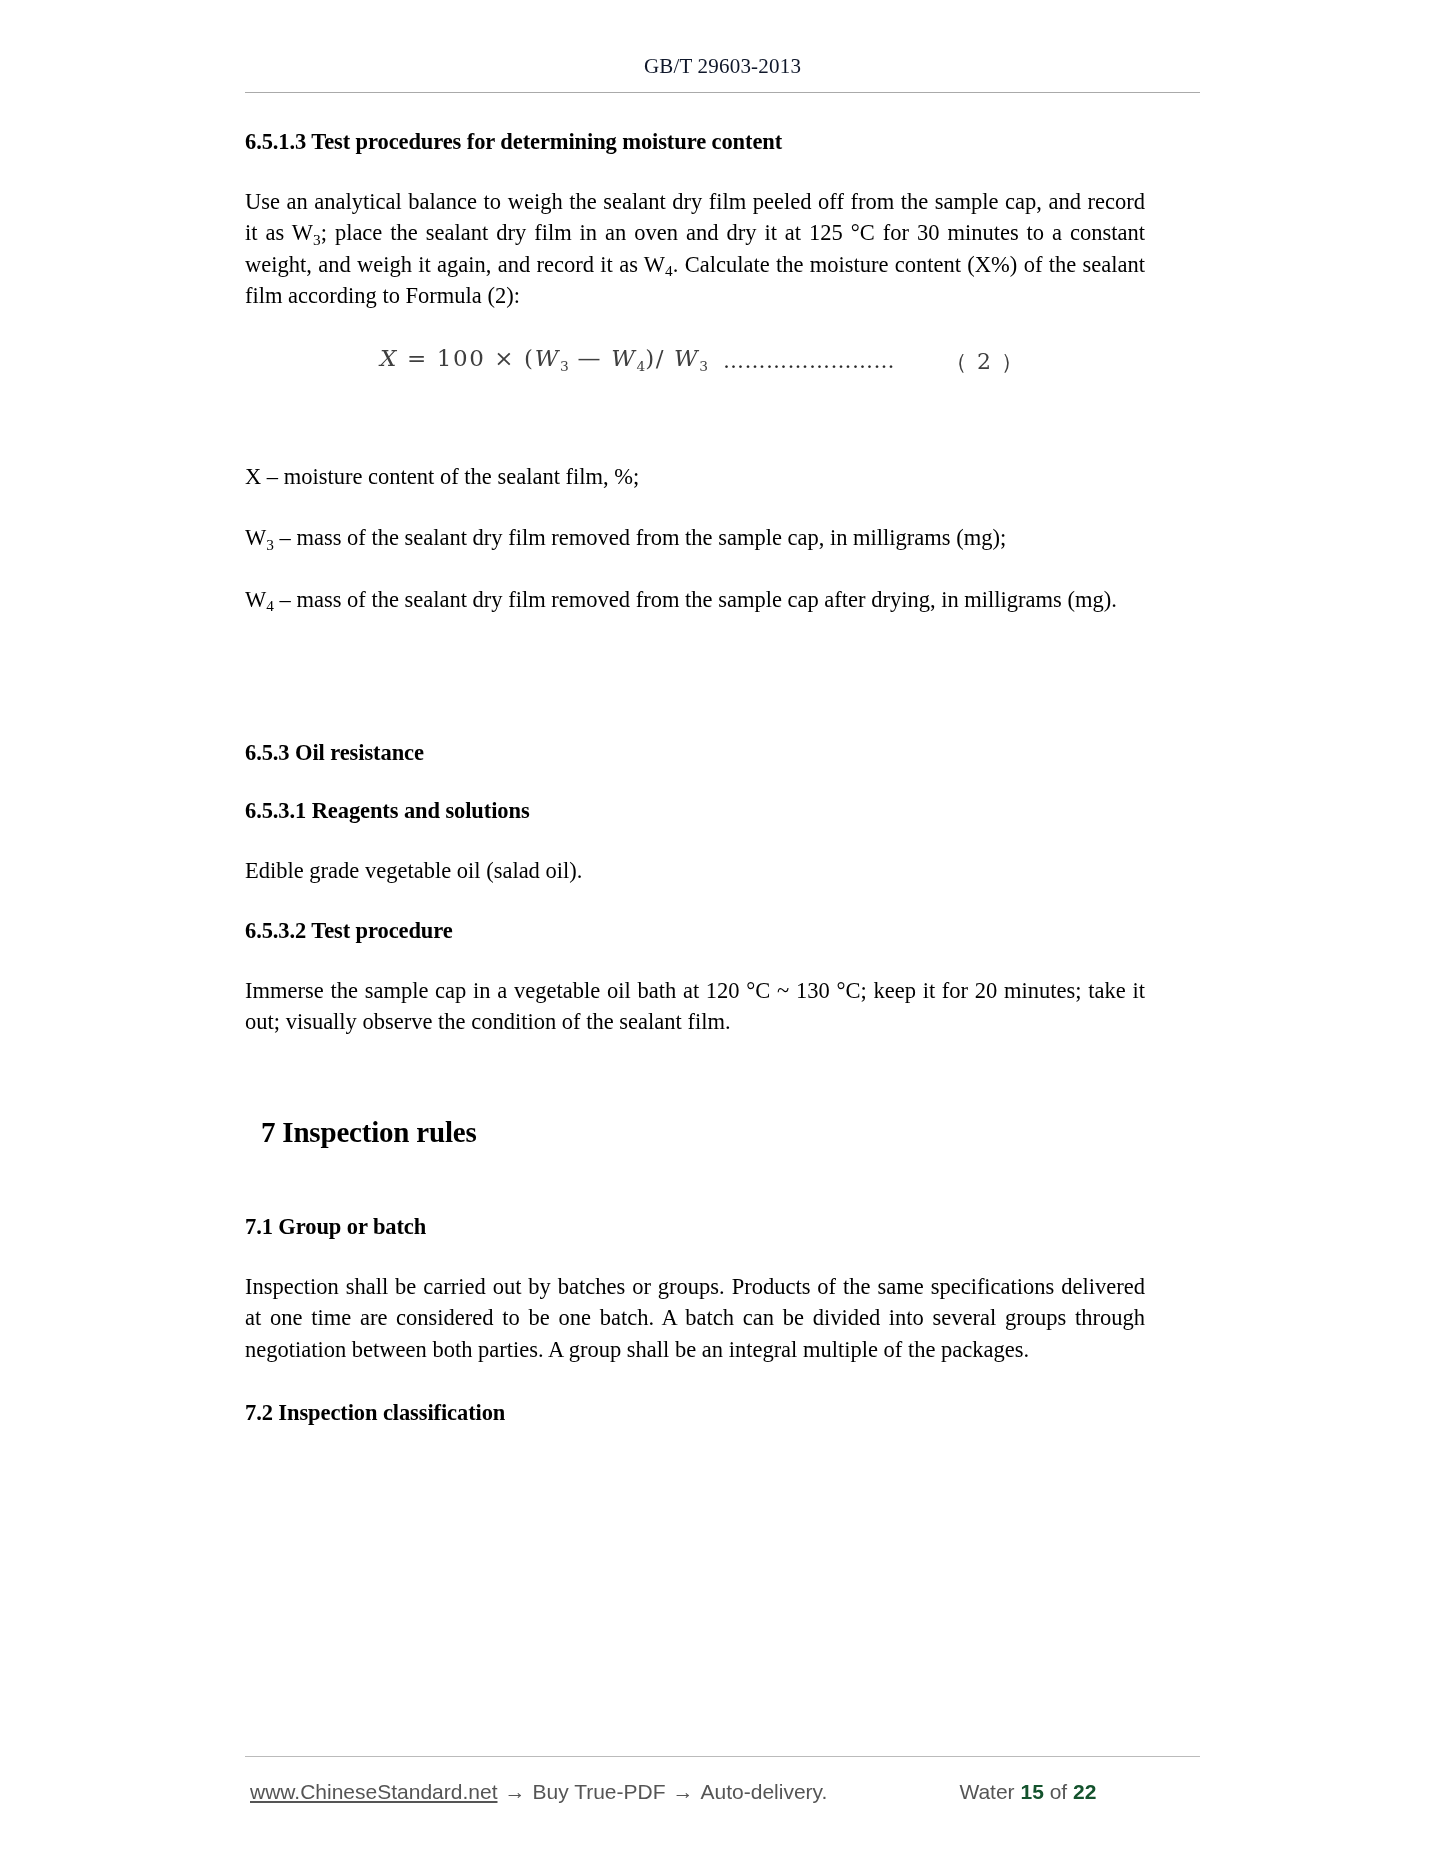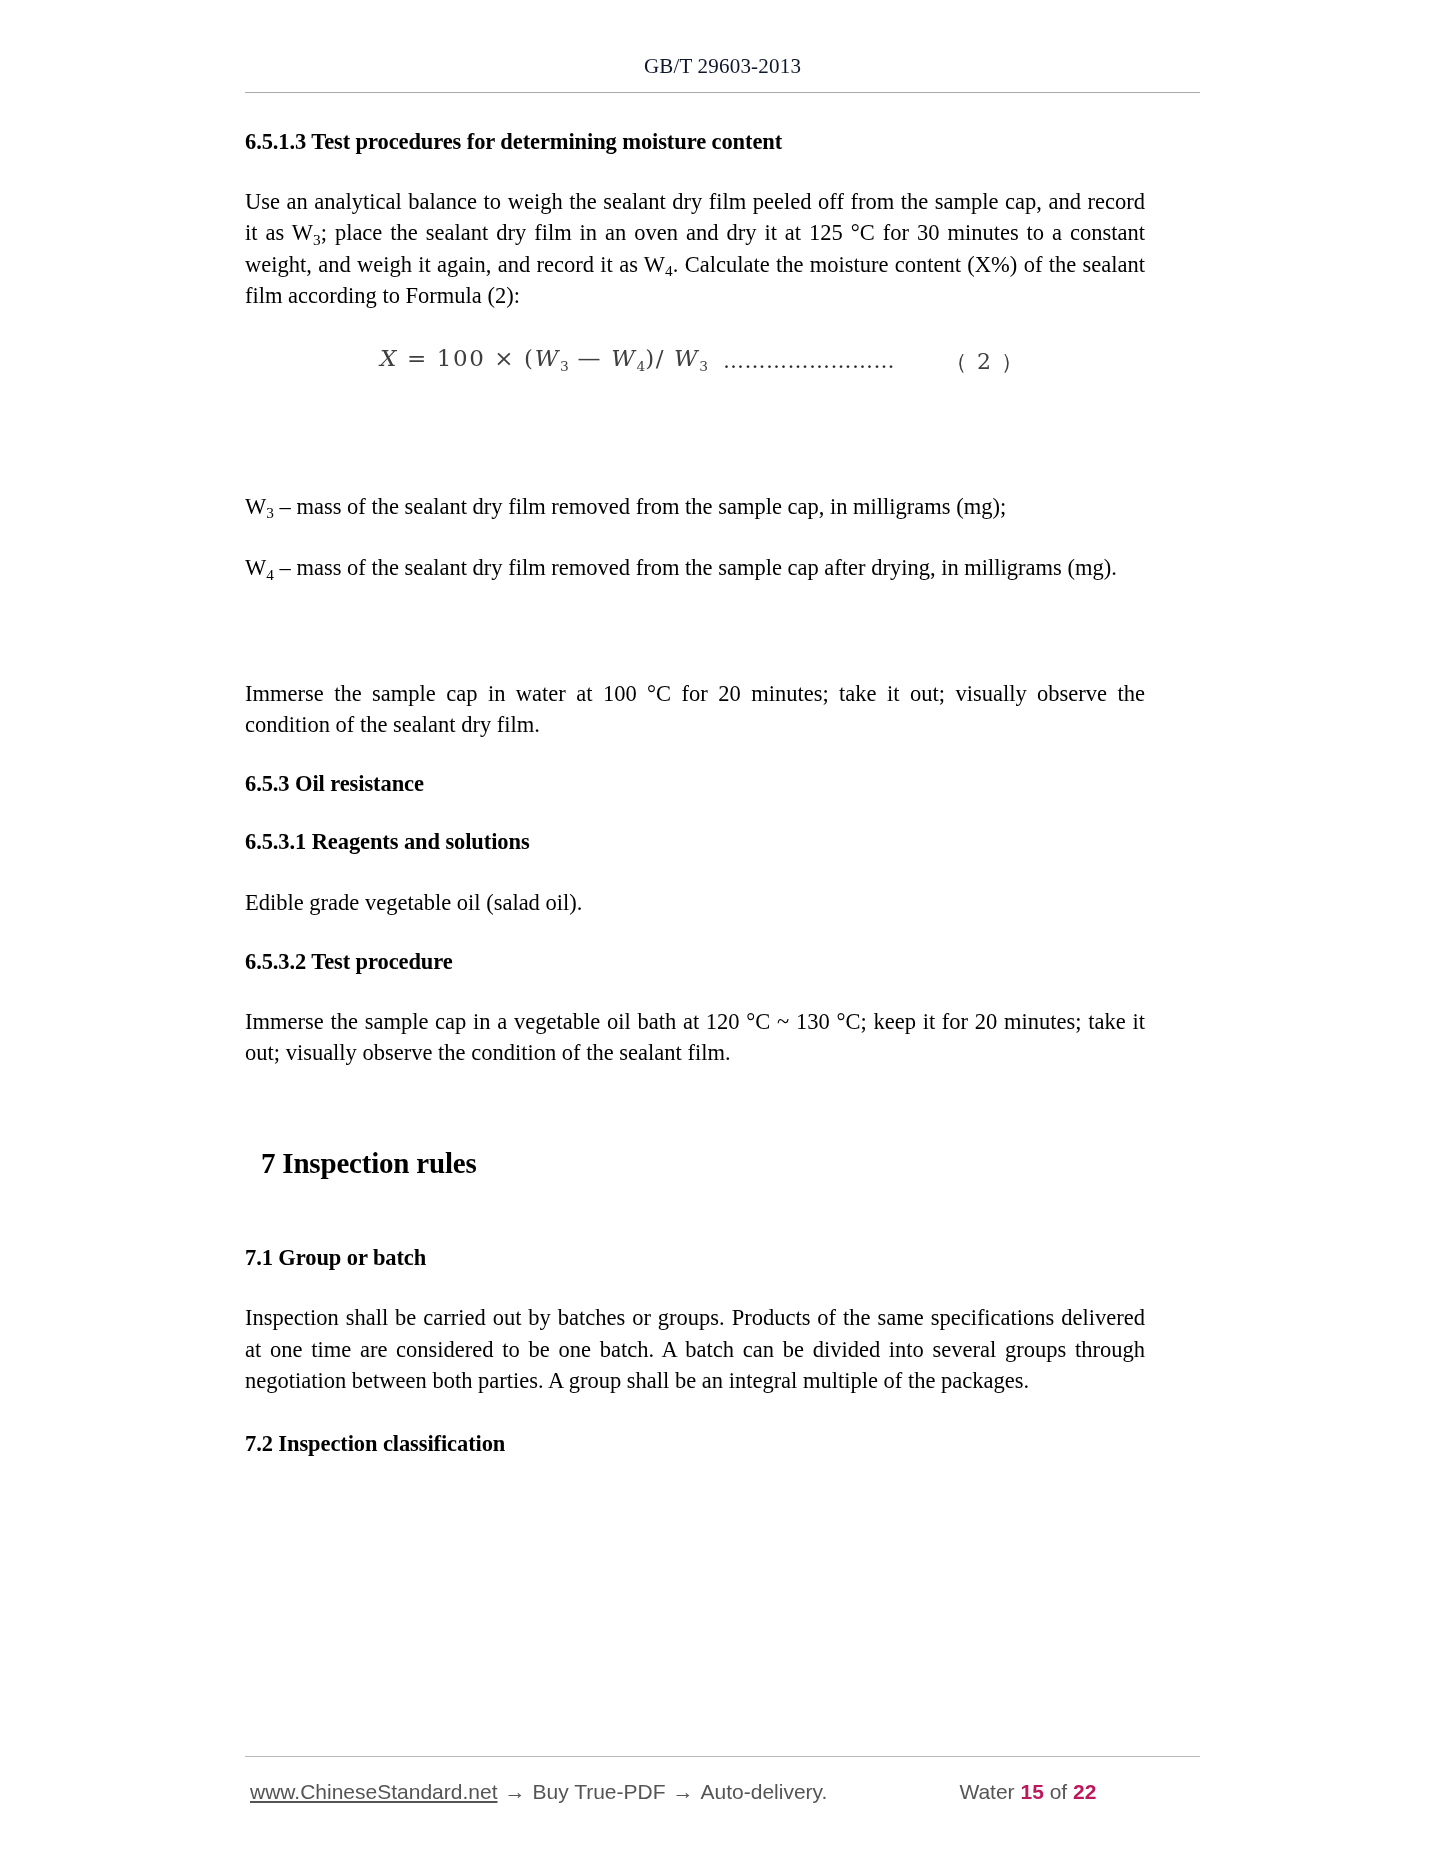--- a/index.html
+++ b/index.html
@@ -172,21 +172,21 @@
     margin: 0 7px;
     font-size: 21px;
   }
   .footer-right {
     margin-left: 132px;
     white-space: nowrap;
     color: #555555;
   }
   .footer-right b {
     font-weight: bold;
-    color: #be185d;
+    color: #14532d;
   }
 </style>
 </head>
 <body>
 
 <div class="page">
 
   <div class="header">
     <span class="header-title">GB/T 29603-2013</span>
   </div>
@@ -206,38 +206,38 @@
       <span class="formula"><span class="fvar">X</span> = 100 × (<span class="fvar">W</span><sub>3</sub> — <span class="fvar">W</span><sub>4</sub>)/ <span class="fvar">W</span><sub>3</sub></span>
       <span class="formula-dots">……………………</span>
       <span class="formula-num">（ 2 ）</span>
     </div>
 
     <div class="gap-md"></div>
 
 
     <div class="gap-sm"></div>
 
+    <p class="body nojust">X – moisture content of the sealant film, %;</p>
 
     <div class="gap-sm"></div>
 
     <p class="body nojust">W<sub>3</sub> – mass of the sealant dry film removed from the sample cap, in milligrams (mg);</p>
 
     <div class="gap-sm"></div>
 
     <p class="body hang">W<sub>4</sub> – mass of the sealant dry film removed from the sample cap after drying, in milligrams (mg).</p>
 
     <div class="gap-md"></div>
 
 
     <div class="gap-sm"></div>
 
 
     <div class="gap-sm"></div>
 
-    <p class="body">Immerse the sample cap in water at 100 °C for 20 minutes; take it out; visually observe the condition of the sealant dry film.</p>
 
     <div class="gap-sm"></div>
 
     <h3 class="sect">6.5.3 Oil resistance</h3>
 
     <div class="gap-sm"></div>
 
     <h3 class="sect">6.5.3.1 Reagents and solutions</h3>
 
     <div class="gap-sm"></div>

